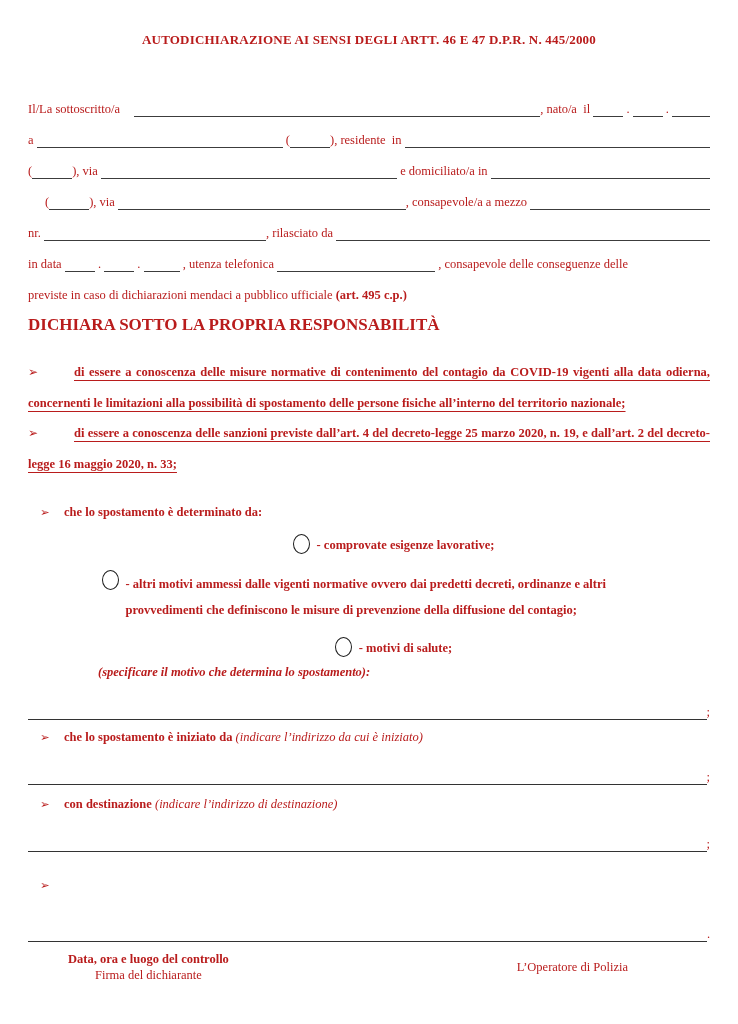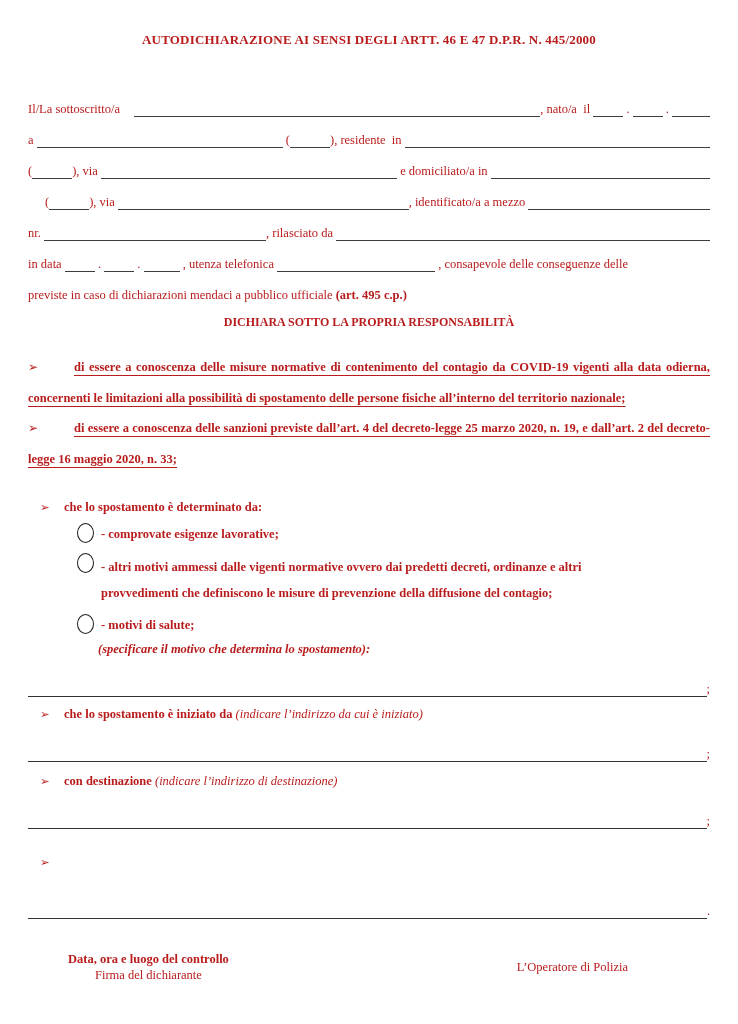--- a/index.html
+++ b/index.html
@@ -32,23 +32,23 @@
   }
   .fline .txt { white-space: pre; }
   .bl {
     border-bottom: 1px solid #3c3c3c;
     height: 16px;
     display: inline-block;
   }
   .grow { flex: 1 1 auto; }
   .heading {
     margin-top: 12px;
-    text-align: center;
+    text-align: left;
     font-weight: bold;
-    font-size: 12px;
+    font-size: 17px;
   }
   
   .decls { margin-top: 22px; }
   .decl {
     line-height: 30.5px;
     text-align: justify;
     margin-top: 0;
   }
   .decl .arrow {
     font-family: "DejaVu Sans", sans-serif;
@@ -78,21 +78,22 @@
     width: 24px;
     display: inline-block;
     flex: 0 0 auto;
   }
   .bold { font-weight: bold; }
   .ital { font-style: italic; }
   .radio-row {
     display: flex;
     align-items: flex-start;
     margin-left: 49px;
-    margin-top: 8px;
+    margin-top: 14px;
+    justify-content: center;
   }
   .radio {
     width: 17px;
     height: 20px;
     border: 1.6px solid #1c1c1c;
     border-radius: 50%;
     flex: 0 0 auto;
     margin-right: 7px;
     background: #fff;
   }
@@ -162,21 +163,21 @@
         <span class="bl grow" style="flex-grow:1.35"></span>
         <span class="txt"> e domiciliato/a in </span>
         <span class="bl grow"></span>
       </div>
 
       <div class="fline" style="padding-left:17px">
         <span class="txt">(</span>
         <span class="bl" style="width:40px"></span>
         <span class="txt">), via </span>
         <span class="bl grow" style="flex-grow:1.6"></span>
-        <span class="txt">, identificato/a a mezzo </span>
+        <span class="txt">, consapevole/a a mezzo </span>
         <span class="bl grow"></span>
       </div>
 
       <div class="fline">
         <span class="txt">nr. </span>
         <span class="bl" style="width:222px"></span>
         <span class="txt">, rilasciato da </span>
         <span class="bl grow"></span>
       </div>
 

